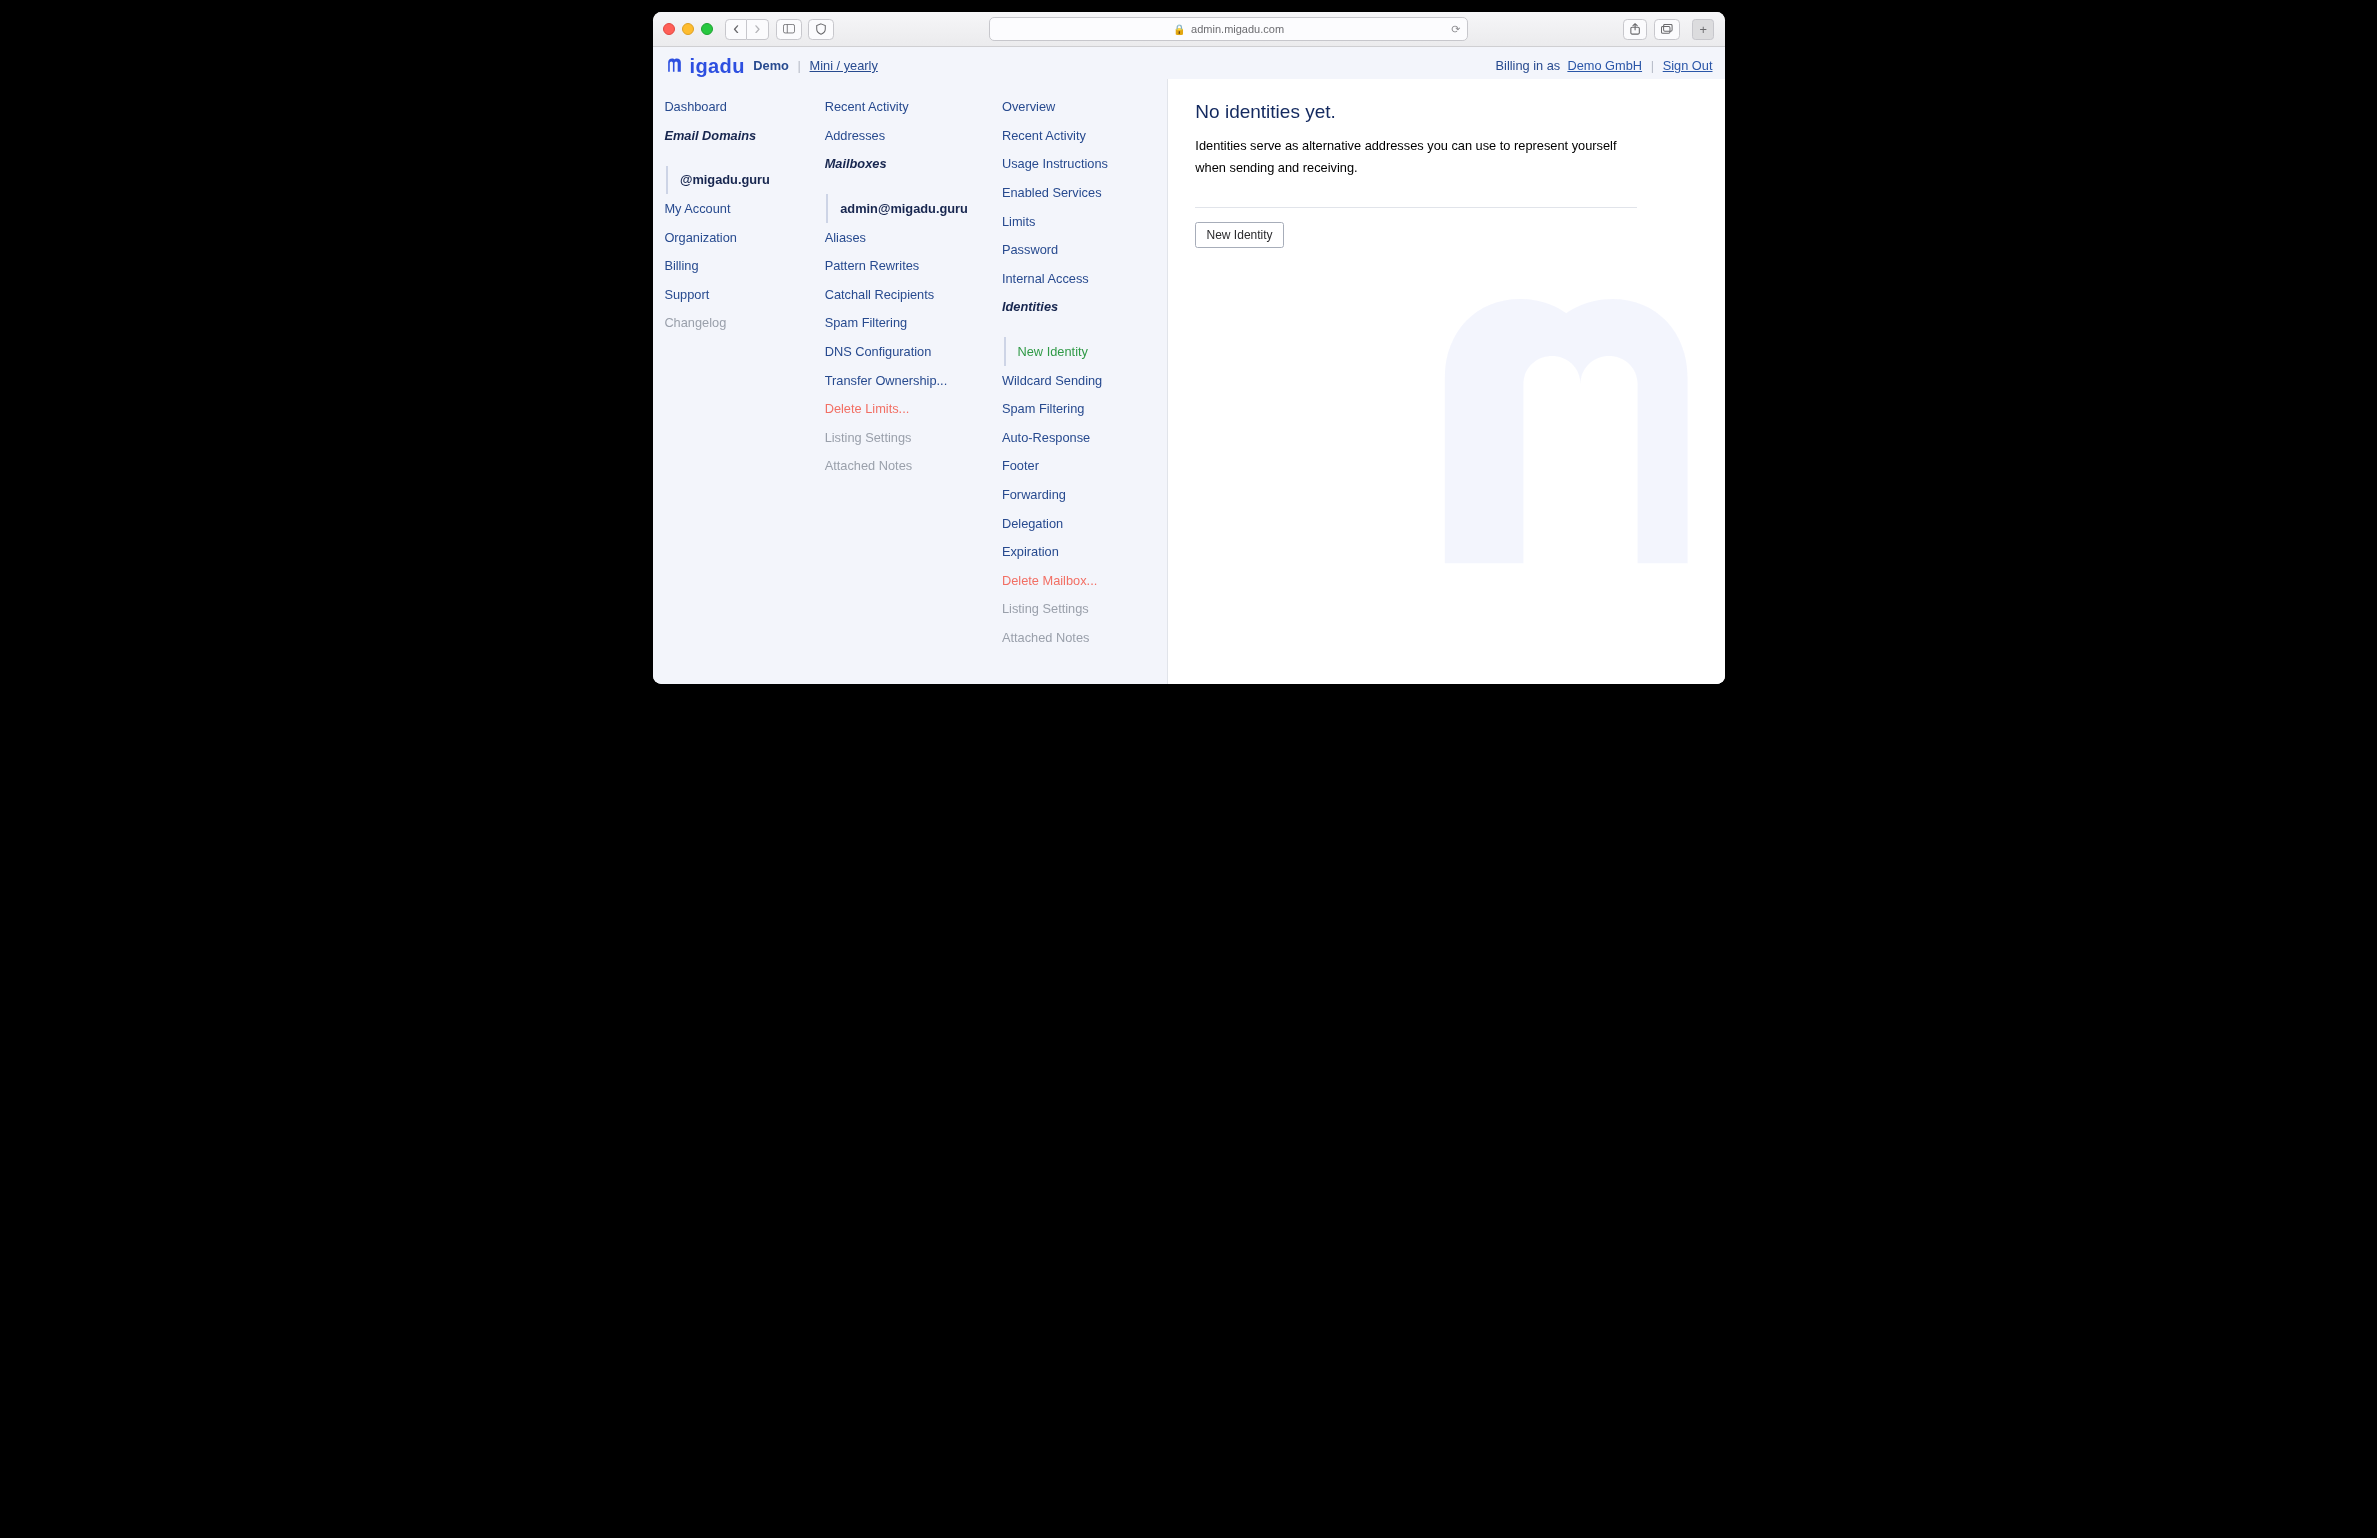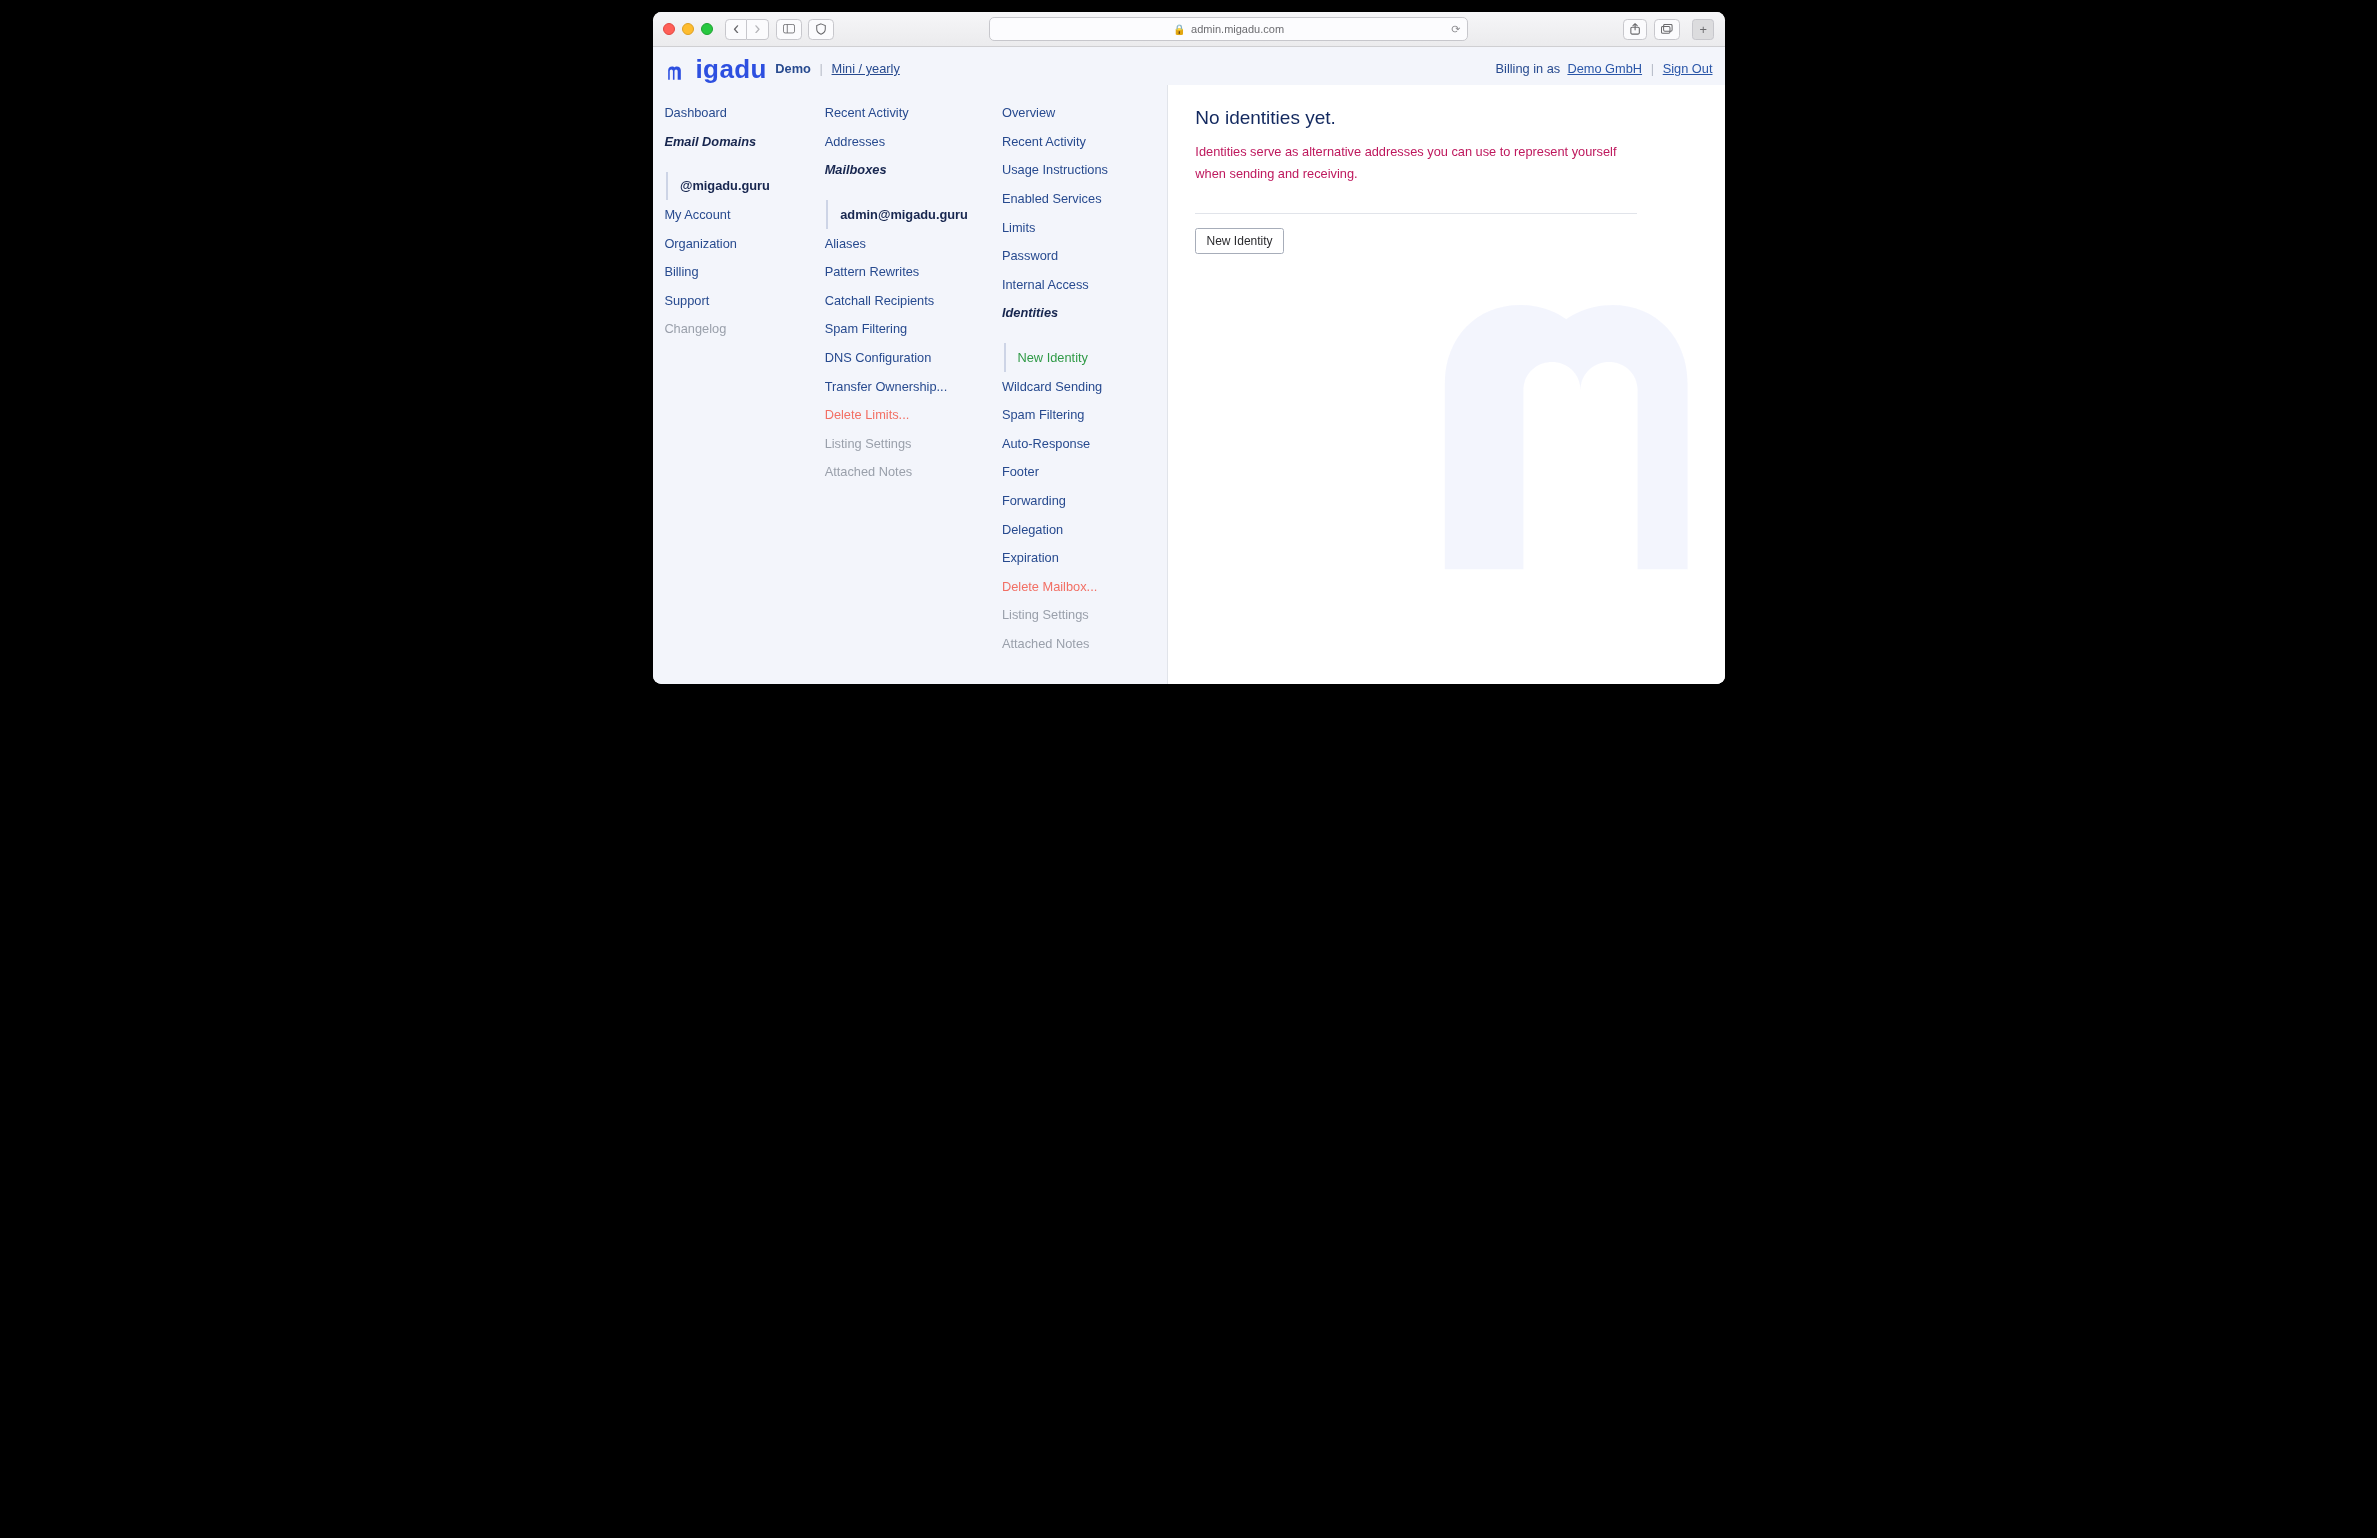--- a/index.html
+++ b/index.html
@@ -87,22 +87,22 @@
     flex:1;
     background:var(--page-bg);
     overflow:hidden;
     display:flex;
     flex-direction:column;
   }
   .topbar{
     display:flex;align-items:center;padding:8.5px 12px 3.4px 12px;gap:8.5px;
   }
   .logo{
-    color:#2d4fe0;font-weight:800;font-size:26px;letter-spacing:0.4px;
-    display:inline-flex;align-items:center;gap:12px;
+    color:#2d4fe0;font-weight:800;font-size:20px;letter-spacing:0.4px;
+    display:inline-flex;align-items:center;gap:6px;
   }
   .logo-mark{width:19px;height:19px;display:inline-block;}
   .logo-text{line-height:1;}
   .plan .demo{font-weight:700;color:var(--nav-blue);}
   .plan .sep{color:#b7bcc8;margin:0 5.1px;}
   .plan .tier{color:var(--nav-blue);text-decoration:underline;}
   .spacer{flex:1;}
   .signedin{color:var(--nav-blue);}
   .signedin .user,.signedin .out{text-decoration:underline;color:var(--link-blue);}
   .signedin .sep{color:#b7bcc8;margin:0 5.1px;}
@@ -126,21 +126,21 @@
   .navcol .sub .item{font-weight:700;color:var(--text-dark);margin-top:16px;}
   .navcol .sub.active{border-left-color:#cdd4e6;}
   .navcol .sub .item.green{font-weight:400;color:var(--green);}
 
   .content{
     flex:1;border-left:0.9px solid var(--border);background:var(--panel-bg);
     padding:22px 24px 15.3px 27px;position:relative;min-width:0;
     display:flex;flex-direction:column;
   }
   .content h1{margin:0 0 15.3px 0;font-size:19px;font-weight:400;color:#13295f;}
-  .content p{color:#be185d;margin:0 0 6.8px 0;max-width:442px;}
+  .content p{color:#000000;margin:0 0 6.8px 0;max-width:442px;}
   .content hr{border:none;border-top:0.9px solid var(--border);margin:25.5px 0 13.6px 0;max-width:442px;}
   .btn{
     display:inline-block;border:0.9px solid #a7adb9;background:#fff;color:#2b2b2e;
     padding:5.1px 10.2px;border-radius:2.6px;cursor:pointer;font-size:12px;
   }
   .watermark{
     position:absolute;right:-34px;top:170px;opacity:0.05;pointer-events:none;
   }
   .footer{
     margin-top:auto;text-align:center;color:var(--link-blue);padding-top:34px;font-size:12px;

